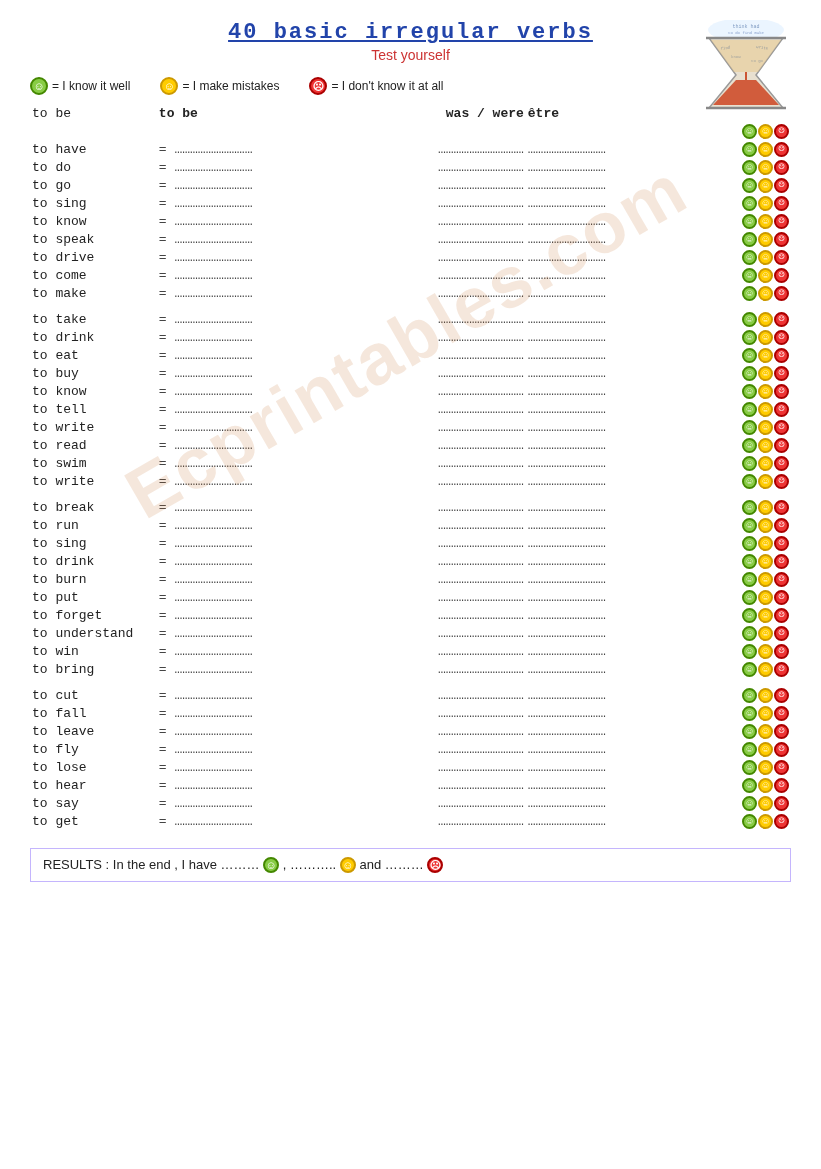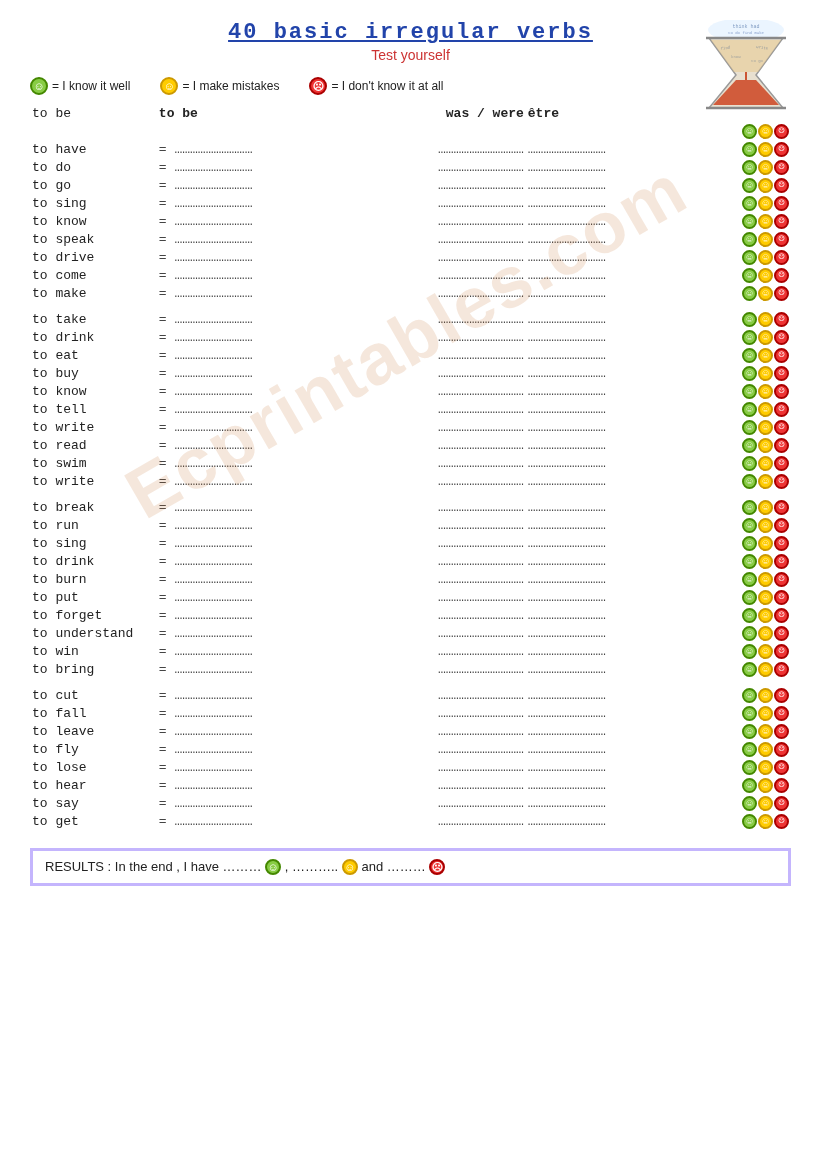--- a/index.html
+++ b/index.html
@@ -100,21 +100,21 @@
       vertical-align: middle;
       font-size: 13px;
       font-family: 'Courier New', Courier, monospace;
     }
     .col-verb { width: 110px; }
     .col-present { width: 160px; }
     .col-past { width: 160px; text-align: right; }
     .col-french { width: 170px; }
     .col-smileys { width: 60px; text-align: right; }
     .results-box {
-      border: 3px solid #c4b5fd;
+      border: 1px solid #c4b5fd;
       margin-top: 18px;
       padding: 8px 12px;
       font-family: Arial, sans-serif;
       font-size: 13px;
       background: #fff;
     }
     .watermark {
       position: absolute;
       top: 280px;
       left: 60px;

